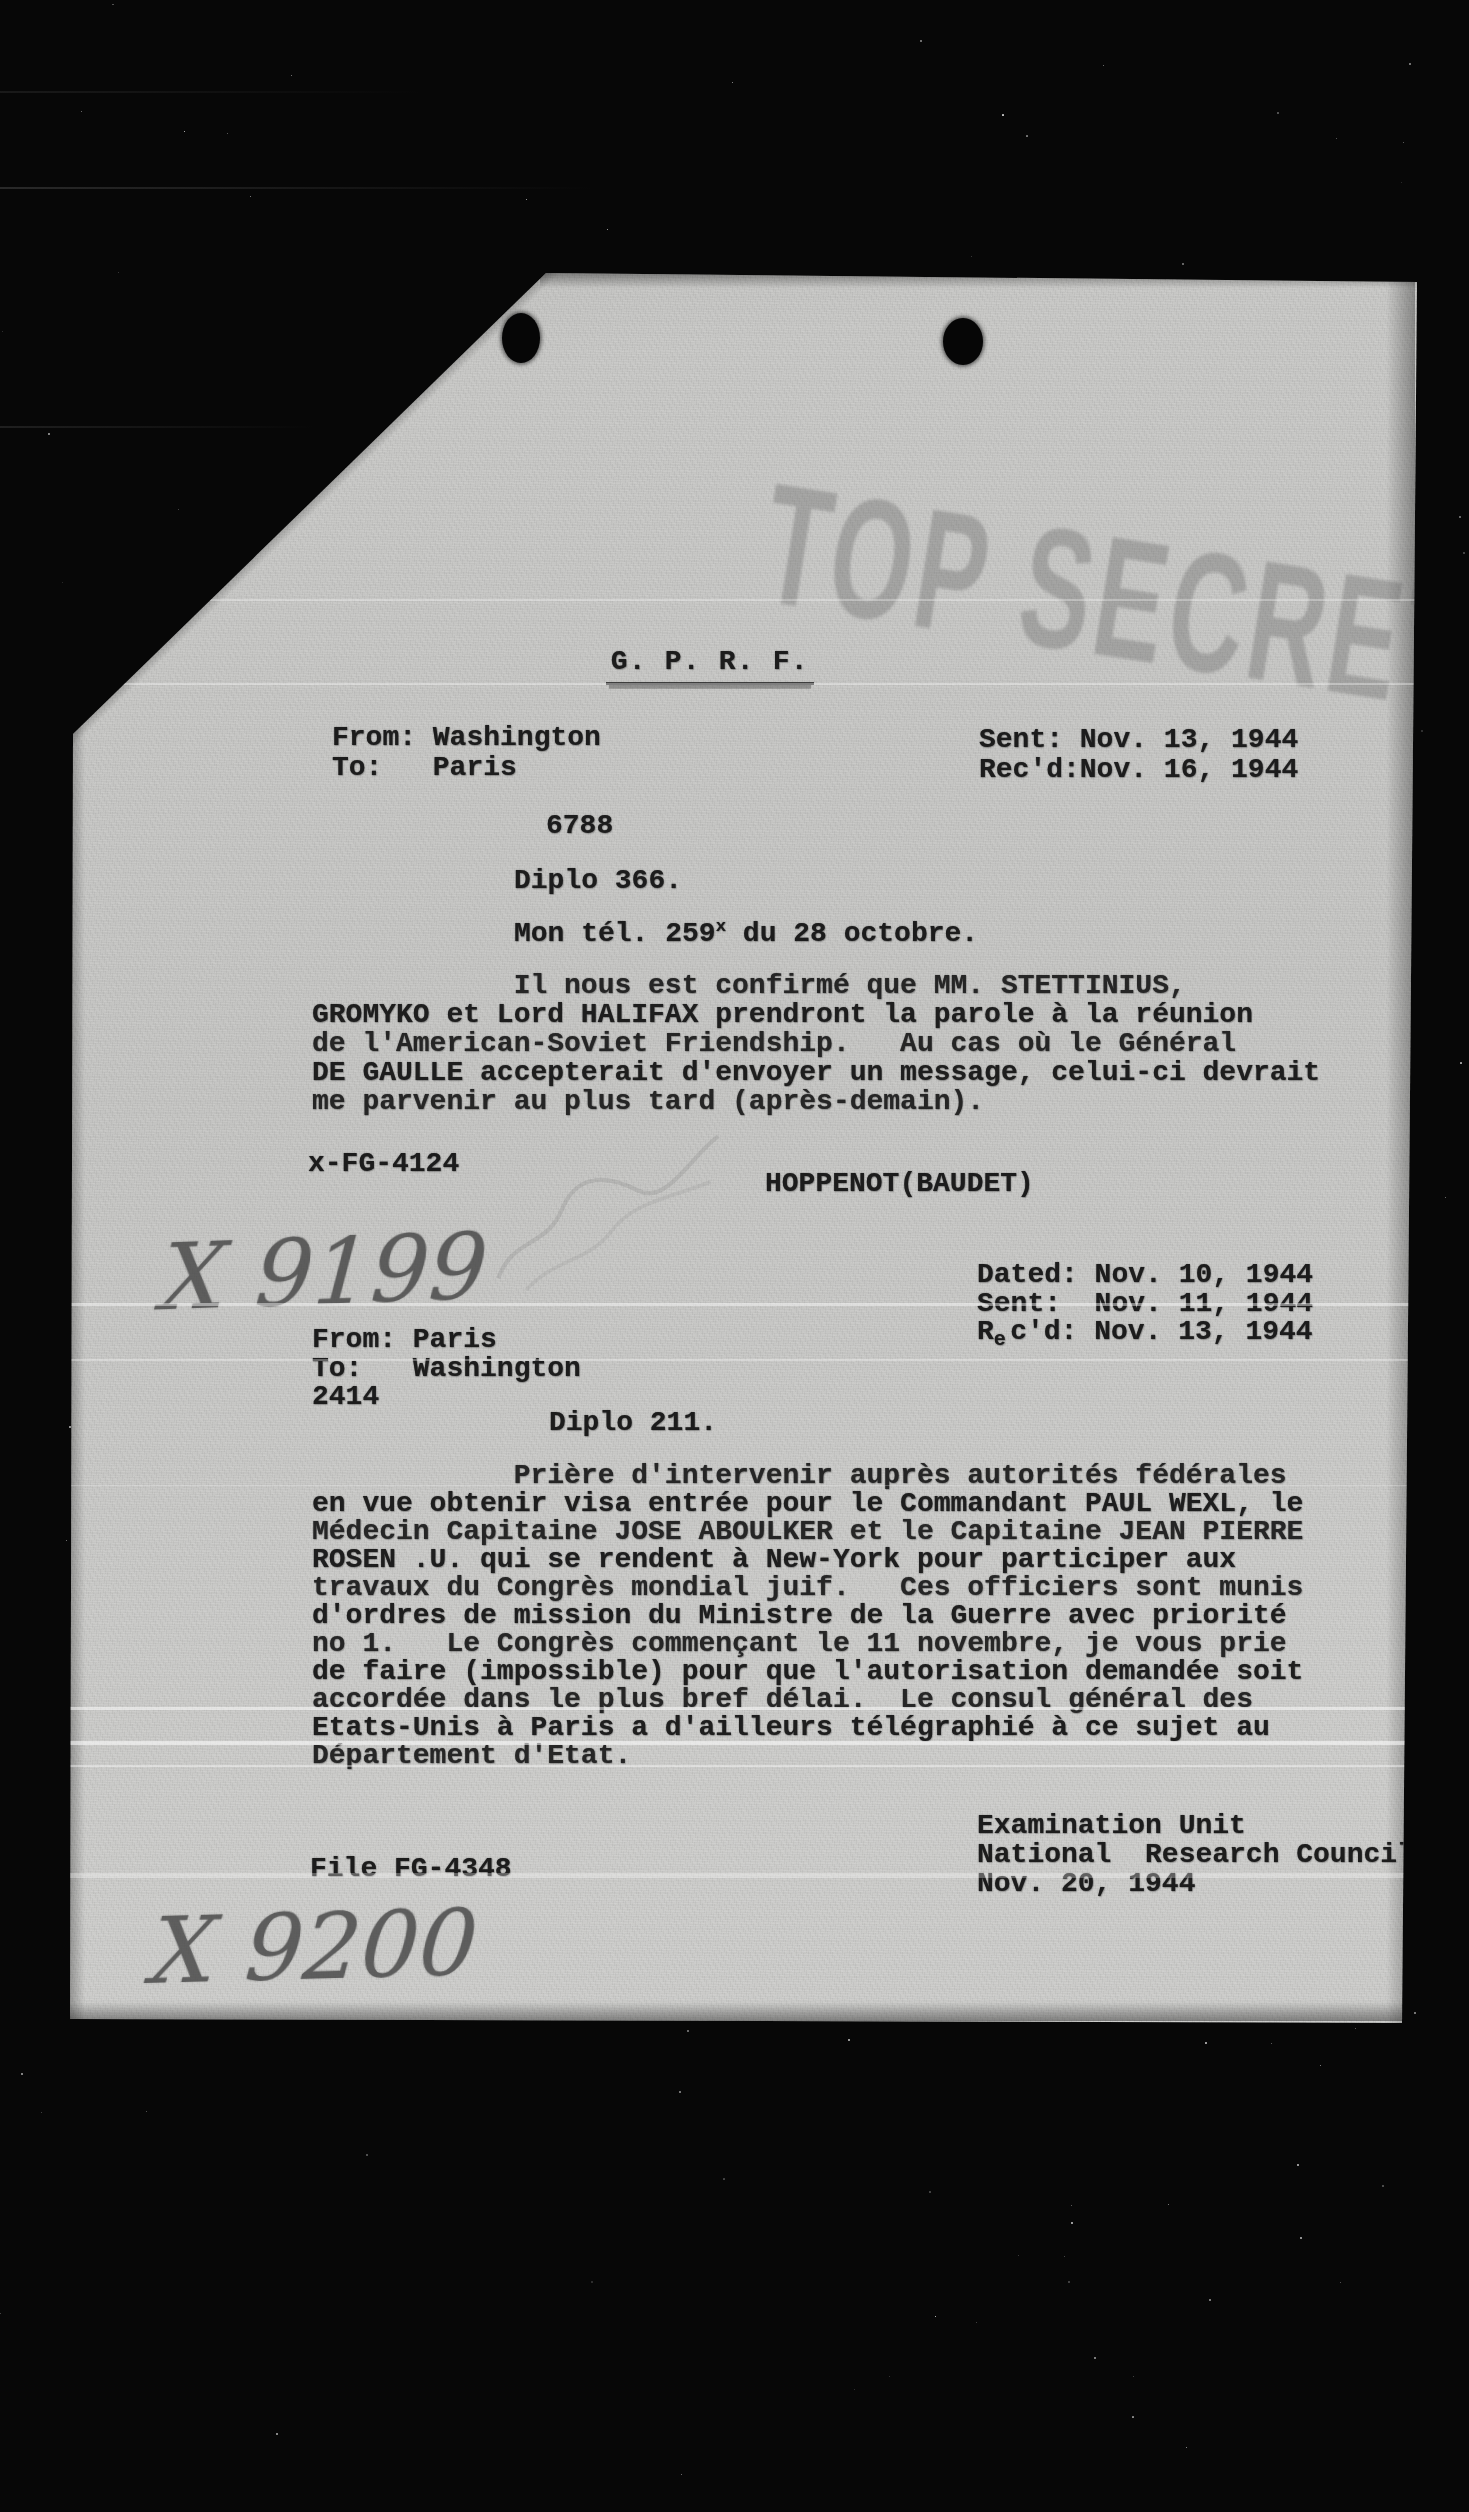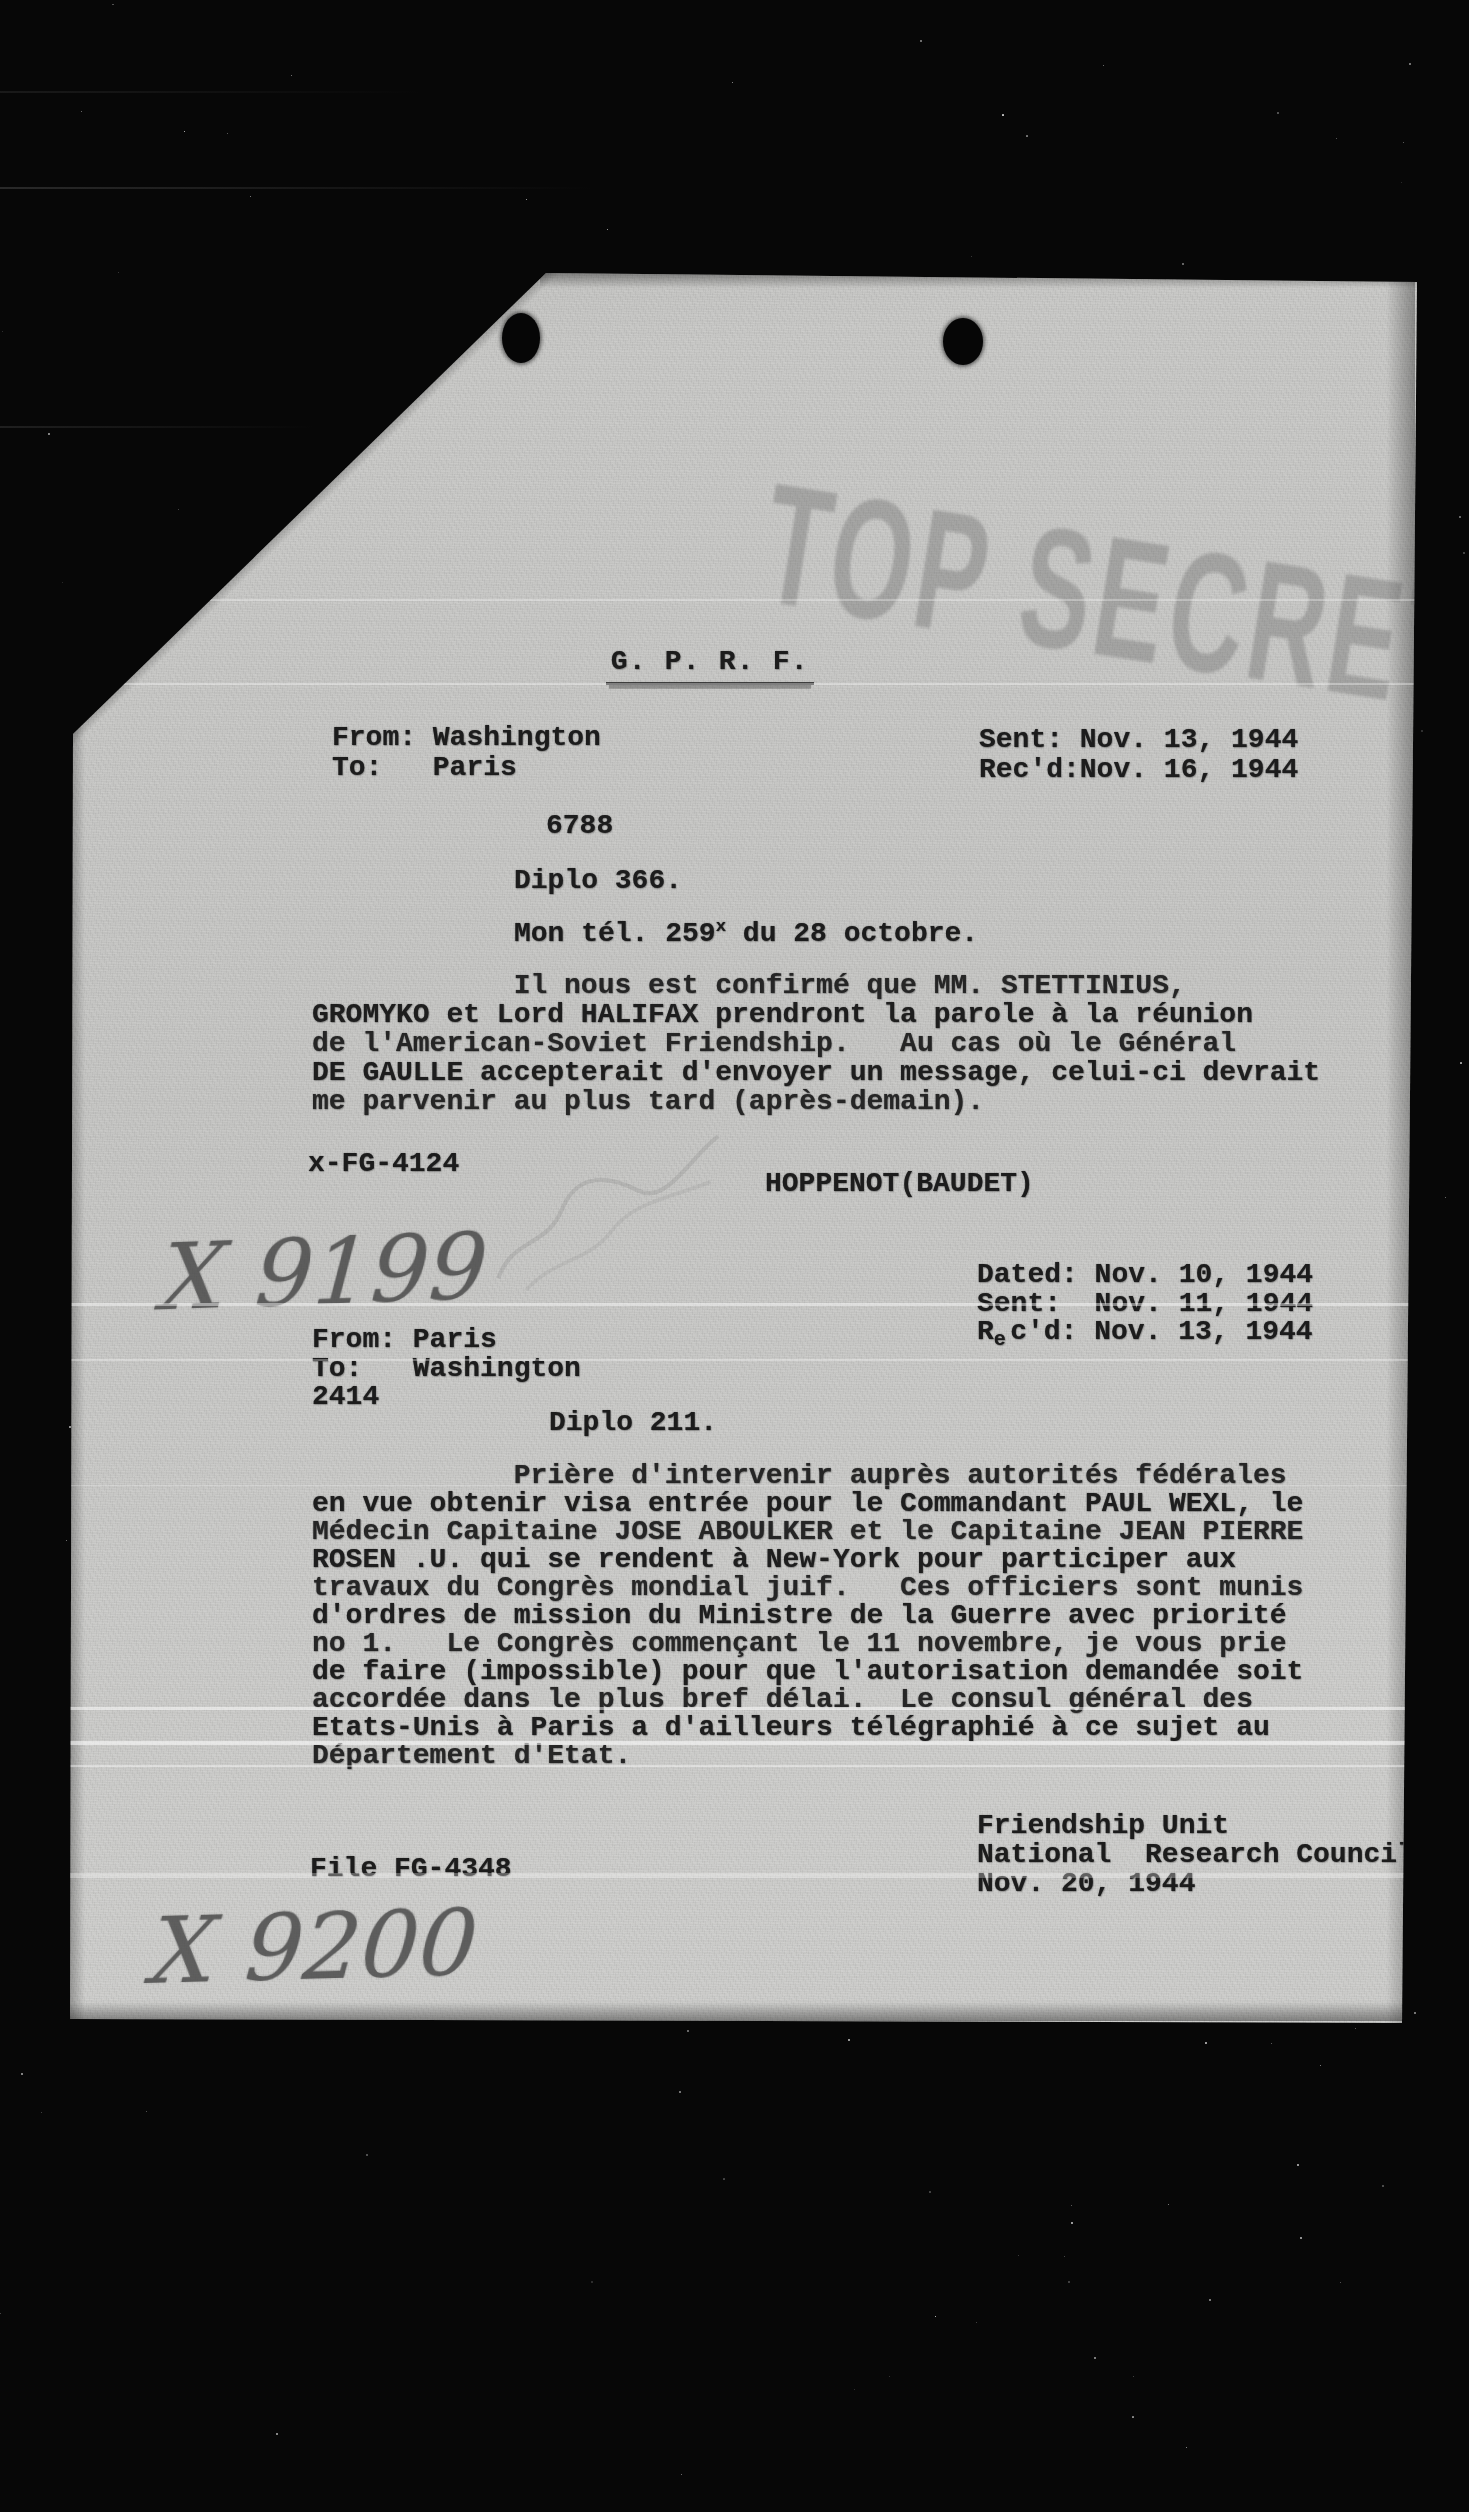--- a/index.html
+++ b/index.html
@@ -261,21 +261,21 @@
 
     <div class="pencil" style="left:162px;top:1220px;font-size:91px;transform:rotate(-2deg) skewX(-6deg);">X 9199</div>
 
     <div class="typed" style="left:312px;top:1326px;line-height:28.5px;"><div>From: Paris</div><div>To:   Washington</div><div>2414</div></div>
     <div class="typed" style="left:977px;top:1261px;line-height:28.5px;"><div>Dated: Nov. 10, 1944</div><div>Sent:  Nov. 11, 1944</div><div><span>R</span><span class="sub">e</span><span>c'd: Nov. 13, 1944</span></div></div>
 
     <div class="typed" style="left:549px;top:1408px;">Diplo 211.</div>
 
     <div class="typed para" style="left:312px;top:1462px;line-height:28px;"><div>            Prière d'intervenir auprès autorités fédérales</div><div>en vue obtenir visa entrée pour le Commandant PAUL WEXL, le</div><div>Médecin Capitaine JOSE ABOULKER et le Capitaine JEAN PIERRE</div><div>ROSEN .U. qui se rendent à New-York pour participer aux</div><div>travaux du Congrès mondial juif.   Ces officiers sont munis</div><div>d'ordres de mission du Ministre de la Guerre avec priorité</div><div>no 1.   Le Congrès commençant le 11 novembre, je vous prie</div><div>de faire (impossible) pour que l'autorisation demandée soit</div><div>accordée dans le plus bref délai.  Le consul général des</div><div>Etats-Unis à Paris a d'ailleurs télégraphié à ce sujet au</div><div>Département d'Etat.</div></div>
 
-    <div class="typed" style="left:977px;top:1811px;line-height:29px;"><div>Friendship Unit</div><div>National  Research Council</div><div>Nov. 20, 1944</div></div>
+    <div class="typed" style="left:977px;top:1811px;line-height:29px;"><div>Examination Unit</div><div>National  Research Council</div><div>Nov. 20, 1944</div></div>
     <div class="typed" style="left:310px;top:1854px;">File FG-4348</div>
 
     <div class="pencil" style="left:152px;top:1895px;font-size:91px;transform:rotate(-1.5deg) skewX(-6deg);">X 9200</div>
 
     <div class="streak" style="top:599px;height:1.8px;background:rgba(255,255,255,.30);"></div>
     <div class="streak" style="top:683px;height:2.4px;background:rgba(255,255,255,.34);"></div>
     <div class="streak" style="top:1303px;height:3px;background:rgba(255,255,255,.45);"></div>
     <div class="streak" style="top:1359px;height:1.8px;background:rgba(255,255,255,.32);"></div>
     <div class="streak" style="top:1485px;height:1.2px;background:rgba(255,255,255,.26);"></div>
     <div class="streak" style="top:1707px;height:3px;background:rgba(255,255,255,.5);"></div>

